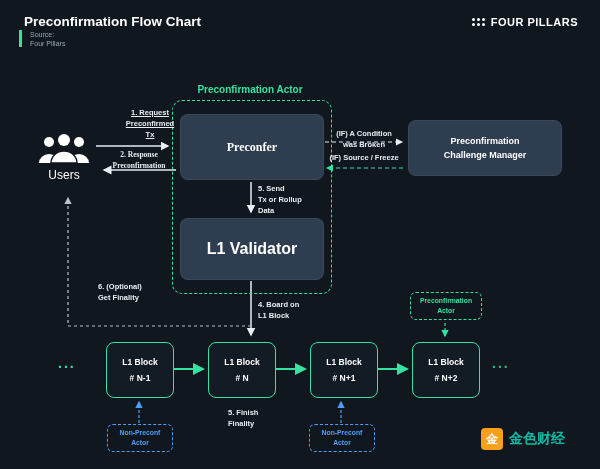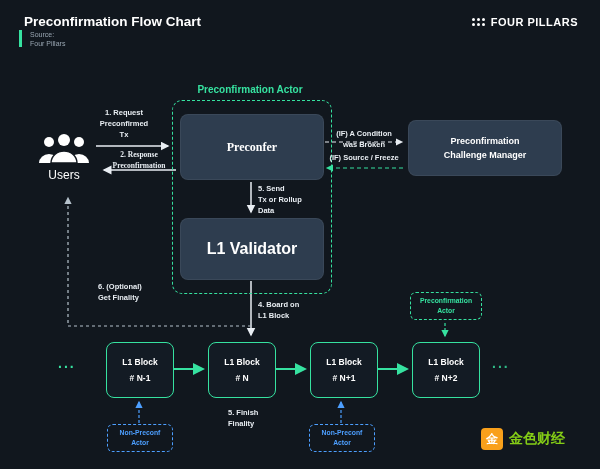--- a/index.html
+++ b/index.html
@@ -56,21 +56,21 @@
     font-weight:700;line-height:1.45;white-space:pre-line;padding:3px 0;}
   .tag.green{left:410px;top:292px;width:70px;border:1.2px dashed var(--teal);color:var(--teal);}
   .tag.blue{width:64px;border:1.2px dashed var(--blue);color:var(--blue);}
   .np1{left:107px;top:424px;} .np2{left:309px;top:424px;}
 
   .edges{position:absolute;left:0;top:0;}
 
   .logo{position:absolute;left:481px;top:428px;display:flex;align-items:center;gap:6px;}
   .logo-icon{width:22px;height:22px;background:#f9a01b;border-radius:4px;display:flex;
     align-items:center;justify-content:center;color:#fff;font-size:12px;font-weight:700;}
-  .logo-text{color:#84cc16;font-size:14px;font-weight:700;}
+  .logo-text{color:#14b8a6;font-size:14px;font-weight:700;}
 </style>
 </head>
 <body>
 
 <div class="stage">
 
   <div class="title">Preconfirmation Flow Chart</div>
   <div class="source-bar"></div>
   <div class="source">
     <div>Source:</div>
@@ -131,21 +131,21 @@
       <circle cx="11" cy="10" r="5" fill="#fff"></circle>
       <circle cx="41" cy="10" r="5" fill="#fff"></circle>
       <circle cx="26" cy="8" r="6" fill="#fff"></circle>
       <path d="M1 31 a10 9 0 0 1 20 0 z" fill="#fff"></path>
       <path d="M31 31 a10 9 0 0 1 20 0 z" fill="#fff"></path>
       <path d="M13 31 a13 12 0 0 1 26 0 z" fill="#fff" stroke="#11171e" stroke-width="1.5"></path>
     </svg>
   </div>
   <div class="users-label">Users</div>
 
-  <div class="lbl center" style="left:88px;top:108px;width:72px;">1. Request
+  <div class="lbl center" style="left:114px;top:108px;width:72px;text-decoration:underline;">1. Request
 Preconfirmed
 Tx</div>
   <div class="lbl center" style="left:100px;top:150px;width:78px;font-family:Liberation Serif, serif;">2. Response
 Preconfirmation</div>
   <div class="lbl" style="left:258px;top:184px;width:60px;">5. Send
 Tx or Rollup
 Data</div>
   <div class="lbl" style="left:258px;top:300px;width:60px;">4. Board on
 L1 Block</div>
   <div class="lbl" style="left:80px;top:282px;width:64px;margin-left:18px;">6. (Optional)

